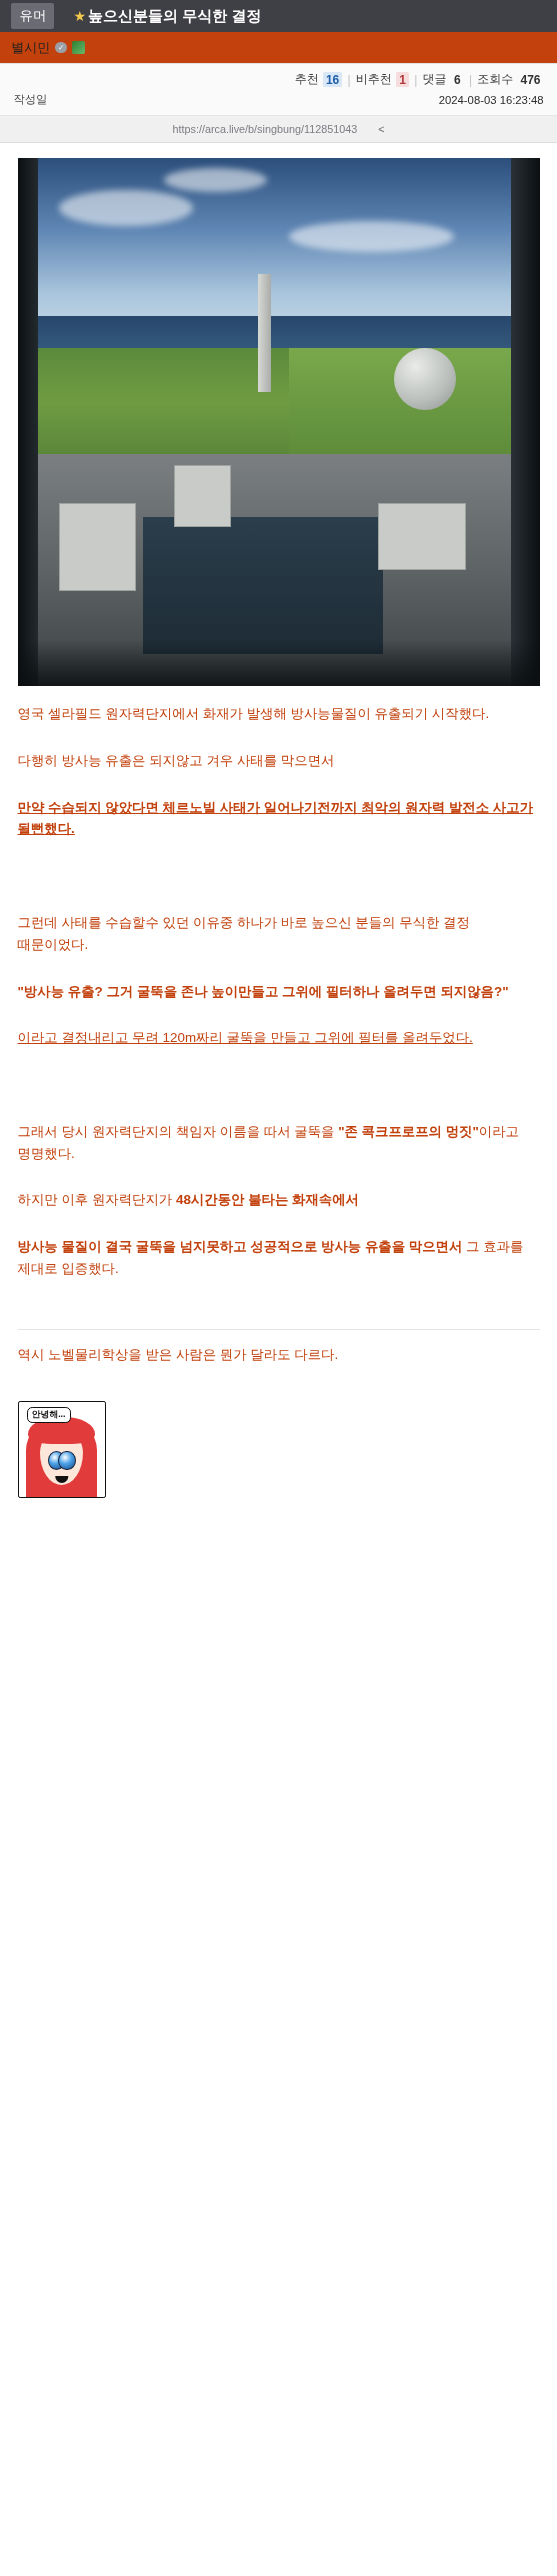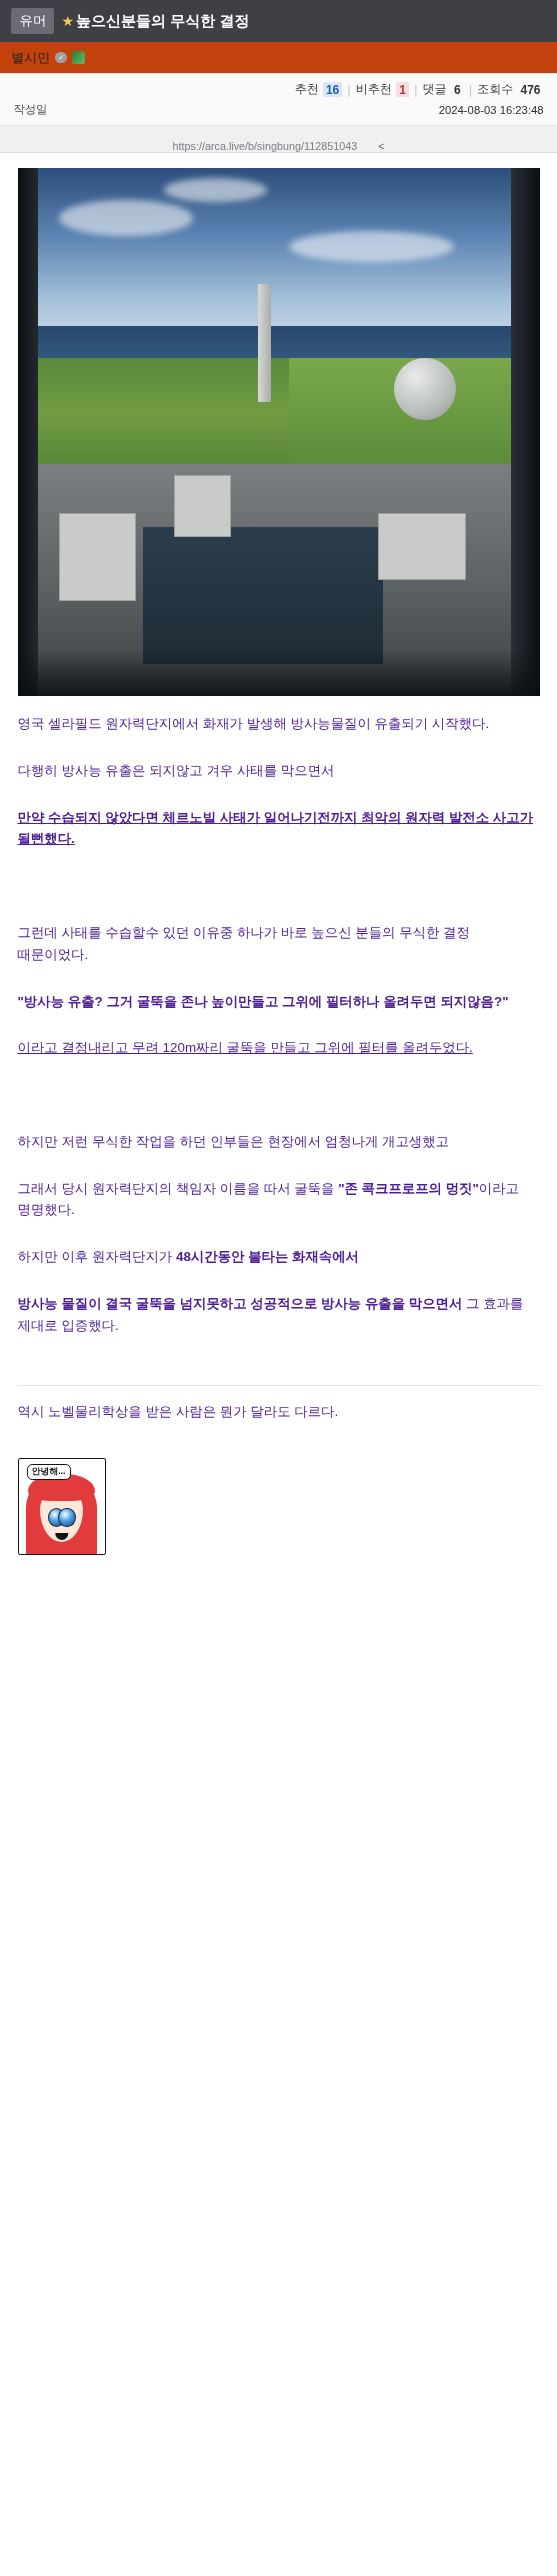--- a/index.html
+++ b/index.html
@@ -15,23 +15,23 @@
     background: #ffffff;
     position: relative;
   }
 
   
   .topbar {
     background: #3f3f46;
     color: #ffffff;
     display: flex;
     align-items: center;
-    gap: 7px;
+    gap: 19px;
     padding: 8.2px 11.3px;
-    height: 42px;
+    height: 32px;
   }
   .cat-badge {
     background: #6b6b73;
     color: #ffffff;
     font-size: 13.4px;
     padding: 3.6px 8.2px;
     border-radius: 2.1px;
     white-space: nowrap;
   }
   .title-star { color: #f2c94c; font-size: 14px; margin-right: 2.1px; }
@@ -107,21 +107,21 @@
     margin-top: 3.1px;
   }
   .meta-row2 .k { color: #4a4a4a; }
   .meta-row2 .v { color: #2b2b2b; }
 
   
   .urlbar {
     background: #f0f0f1;
     border-bottom: 0.5px solid #dddddf;
     display: flex;
-    align-items: flex-end;
+    align-items: center;
     justify-content: center;
     gap: 21px;
     height: 27px;
     font-size: 10.8px;
     color: #7c7c83;
   }
   .share-icon { font-size: 10.8px; color: #6b6b72; }
 
   
   .content { padding: 11.3px 17.5px 0 17.5px; }
@@ -191,21 +191,21 @@
     background: linear-gradient(270deg,#0b0f12 0%, #2a3136 100%);
   }
   .ph-bottom-dark {
     position: absolute; left: 0; right: 0; bottom: 0; height: 46px;
     background: linear-gradient(180deg, rgba(10,14,16,0) 0%, rgba(10,14,16,0.85) 100%);
   }
 
   p.para {
     font-size: 13.4px;
     line-height: 1.62;
-    color: #4c1d95;
+    color: #c2410c;
     margin: 0 0 25px 0;
     word-break: keep-all;
   }
   p.para.bold { font-weight: bold; }
   p.para.gap-lg { margin-bottom: 49px; }
   p.para.gap-xl { margin-bottom: 72px; text-decoration: underline; }
   .bold-seg { font-weight: bold; }
 
   .hr-soft {
     border: 0;
@@ -329,21 +329,20 @@
     <p class="para">다행히 방사능 유출은 되지않고 겨우 사태를 막으면서</p>
 
     <p class="para bold gap-xl">만약 수습되지 않았다면 체르노빌 사태가 일어나기전까지 최악의 원자력 발전소 사고가 될뻔했다.</p>
 
     <p class="para">그런데 사태를 수습할수 있던 이유중 하나가 바로 높으신 분들의 무식한 결정 때문이었다.</p>
 
     <p class="para bold">"방사능 유출? 그거 굴뚝을 존나 높이만들고 그위에 필터하나 올려두면 되지않음?"</p>
 
     <p class="para gap-xl">이라고 결정내리고 무려 120m짜리 굴뚝을 만들고 그위에 필터를 올려두었다.</p>
 
-    <p class="para">하지만 저런 무식한 작업을 하던 인부들은 현장에서 엄청나게 개고생했고</p>
 
     <p class="para">
       <span>그래서 당시 원자력단지의 책임자 이름을 따서 굴뚝을 </span><span class="bold-seg">"존 콕크프로프의 멍짓"</span><span>이라고 명명했다.</span>
     </p>
 
     <p class="para">
       <span>하지만 이후 원자력단지가 </span><span class="bold-seg">48시간동안 불타는 화재속에서</span>
     </p>
 
     <p class="para gap-lg">

